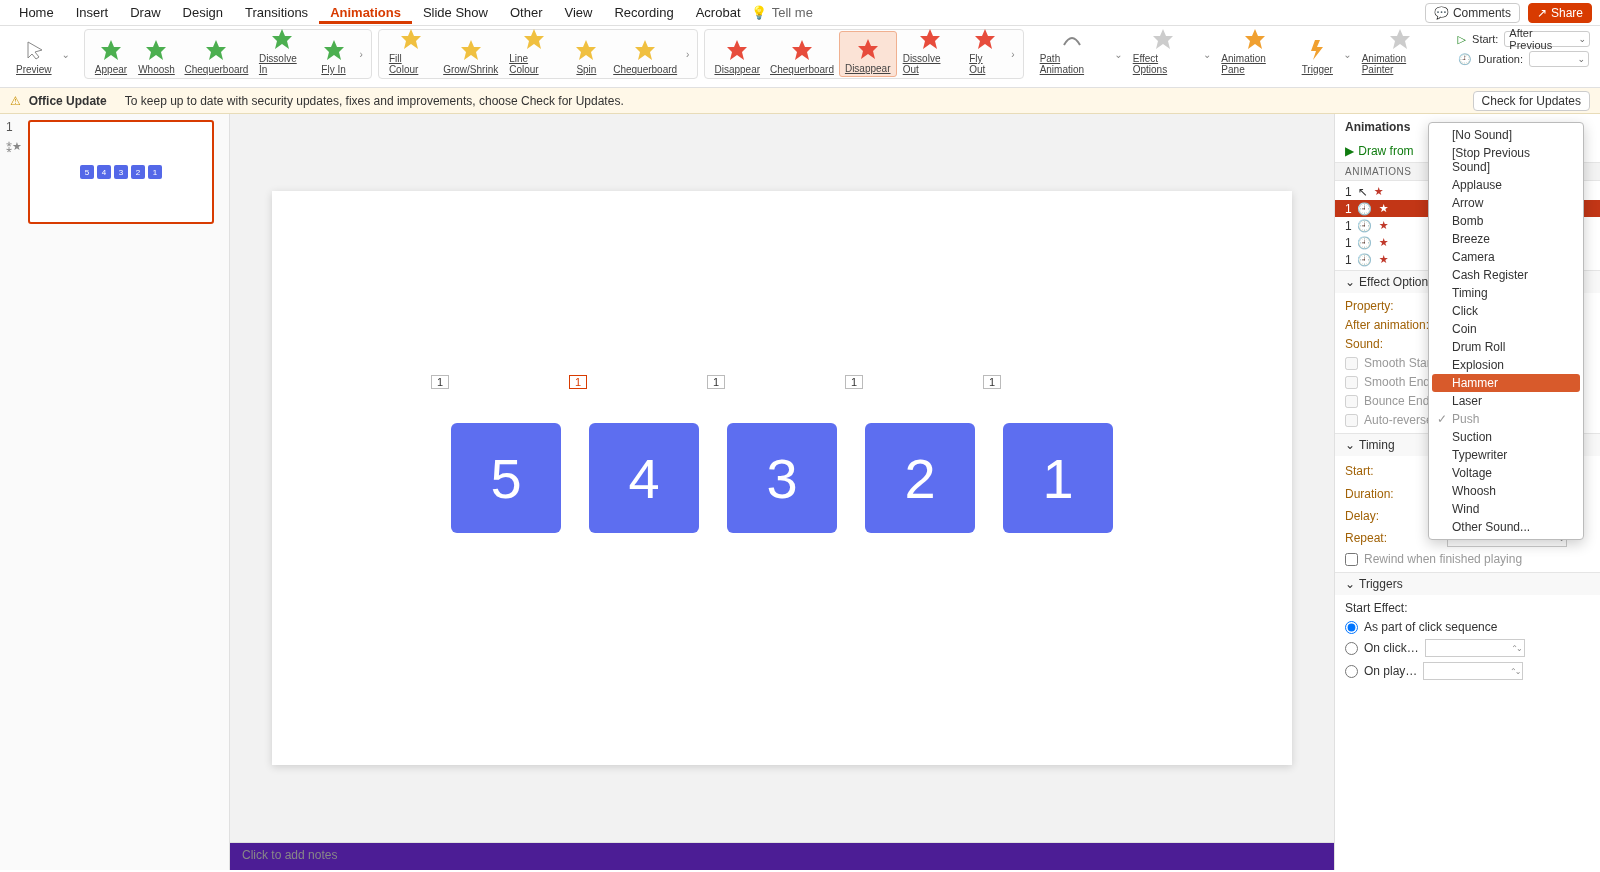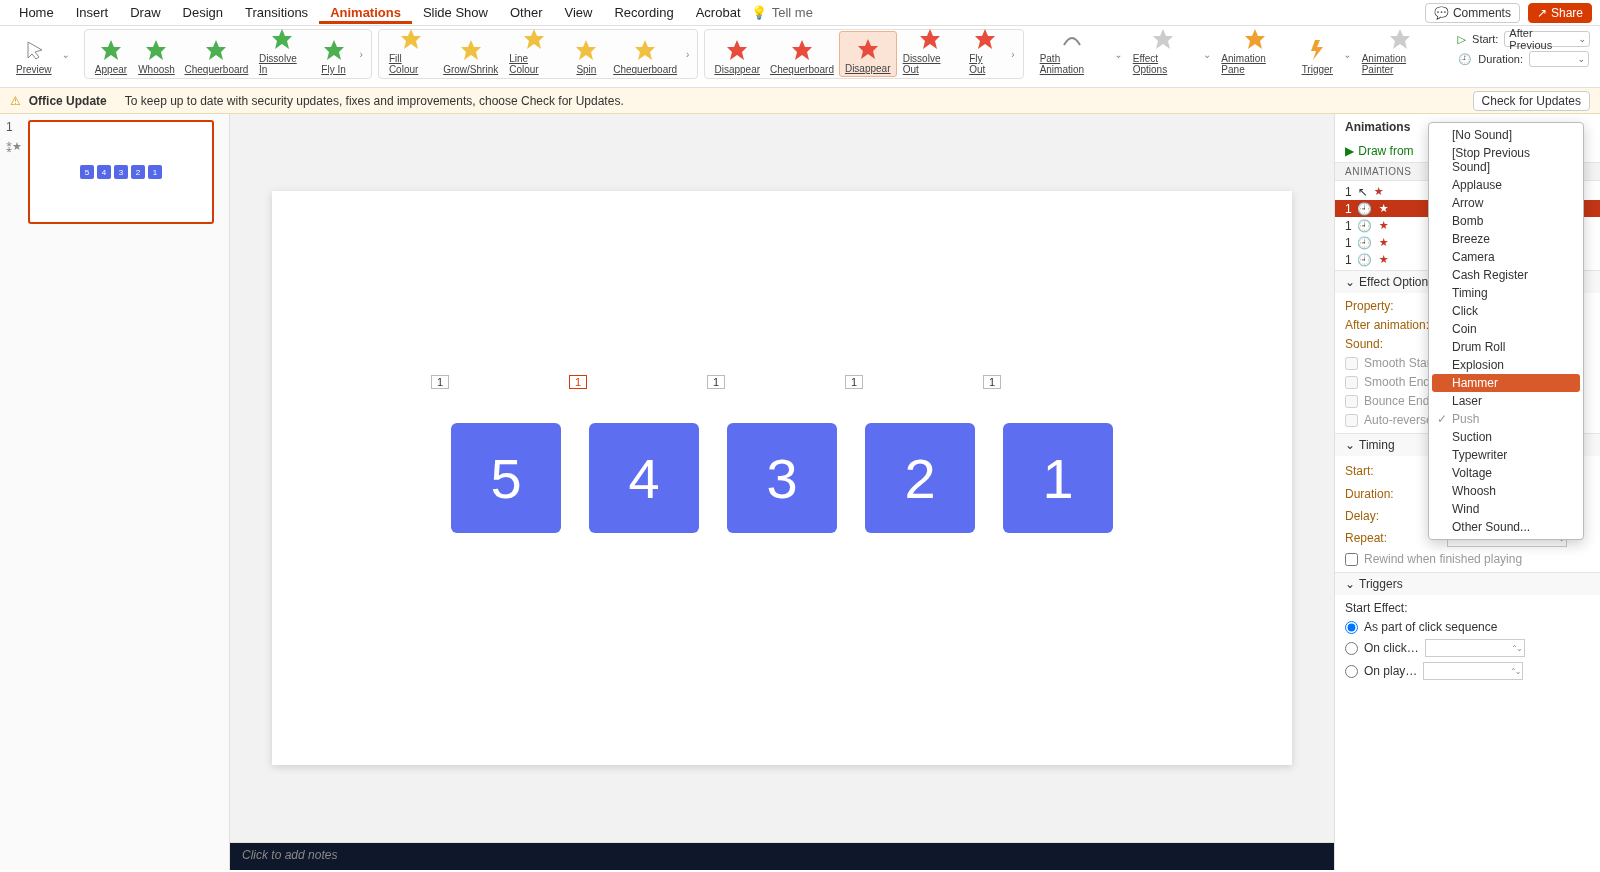--- a/index.html
+++ b/index.html
@@ -44,21 +44,21 @@
 .anim-indicator { font-size: 11px; color: #888; margin-top: 4px; }
 
 .canvas-area { flex: 1; background: #f2f2f2; display: flex; flex-direction: column; }
 .canvas-scroll { flex: 1; display: flex; align-items: center; justify-content: center; }
 .slide { width: 1020px; height: 574px; background: #fff; box-shadow: 0 2px 8px rgba(0,0,0,.15); position: relative; }
 .boxes { position: absolute; top: 50%; left: 50%; transform: translate(-50%, -50%); display: flex; gap: 28px; }
 .cell { position: relative; }
 .tag { position: absolute; top: -48px; left: -20px; font-size: 11px; border: 1px solid #bbb; background: #fff; padding: 0 5px; }
 .tag.red { border-color: #d83b01; color: #d83b01; }
 .bbox { width: 110px; height: 110px; background: #5d6ef0; border-radius: 6px; color: #fff; font-size: 56px; font-weight: 400; display: flex; align-items: center; justify-content: center; }
-.notes { height: 28px; background: #0f172a; border-top: 1px solid #e0e0e0; padding: 5px 12px; color: #888; font-size: 12px; font-style: italic; }
+.notes { height: 28px; background: #4c1d95; border-top: 1px solid #e0e0e0; padding: 5px 12px; color: #888; font-size: 12px; }
 
 
 .anim-pane { width: 266px; border-left: 1px solid #e0e0e0; display: flex; flex-direction: column; font-size: 12px; position: relative; }
 .anim-head { display: flex; align-items: center; padding: 6px 10px; font-weight: 600; }
 .play-from { display: flex; align-items: center; gap: 4px; padding: 4px 10px; color: #107c10; font-size: 12px; }
 .anim-list-head { background: #f3f3f3; padding: 3px 10px; font-size: 10px; letter-spacing: .5px; color: #666; border-top: 1px solid #e5e5e5; border-bottom: 1px solid #e5e5e5; }
 .anim-list { padding: 2px 0; }
 .anim-row { display: flex; align-items: center; gap: 6px; padding: 1px 10px; height: 17px; }
 .anim-row.sel { background: #c23616; color: #fff; }
 .anim-row .star { color: #c0392b; font-size: 11px; }

